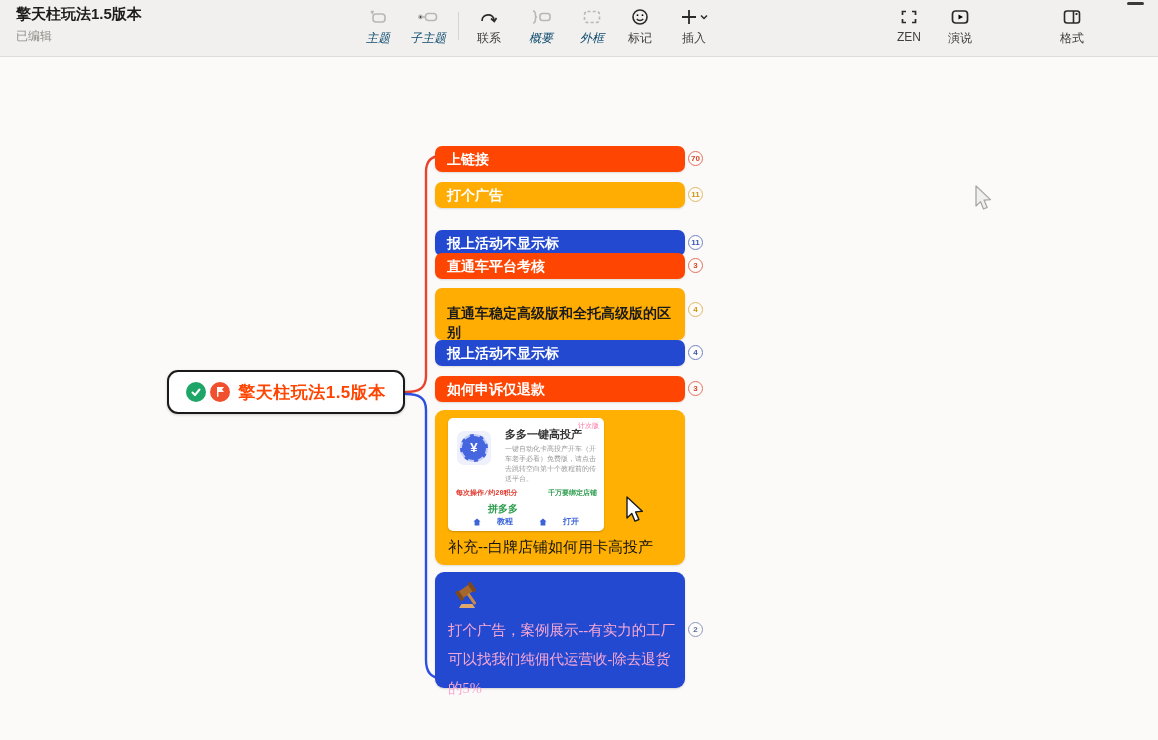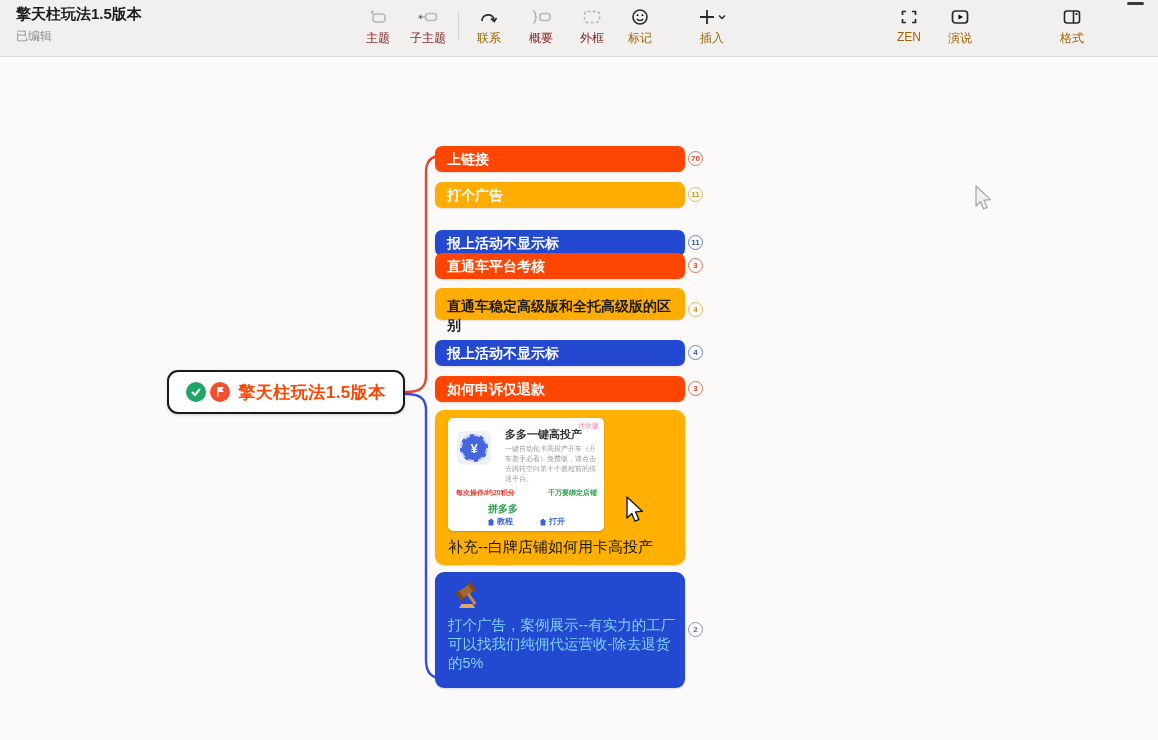--- a/index.html
+++ b/index.html
@@ -6,22 +6,22 @@
     font-family:"Liberation Sans","DejaVu Sans",sans-serif;background:#fbfaf8;}
   .stage{position:relative;width:1158px;height:740px;}
 
   
   .header{position:absolute;left:0;top:0;width:1158px;height:56px;background:#f1f0ee;
     border-bottom:1px solid #dedcd9;z-index:5;}
   .doc-title{position:absolute;left:16px;top:5px;font-size:15px;font-weight:bold;color:#1d1c1b;}
   .doc-status{position:absolute;left:16px;top:28px;font-size:12px;color:#8f8d8a;}
   .tb-item{position:absolute;top:7px;width:52px;display:flex;flex-direction:column;align-items:center;cursor:pointer;}
   .tb-item .tb-ico{height:20px;display:flex;align-items:center;justify-content:center;}
-  .tb-item .tb-label{font-size:12px;margin-top:3px;color:#a16207;white-space:nowrap;}
-  .tb-item.disabled .tb-label{color:#7f1d1d;}
+  .tb-item .tb-label{font-size:12px;margin-top:3px;color:#404040;white-space:nowrap;}
+  .tb-item.disabled .tb-label{color:#0c4a6e;font-style:italic;}
   .tb-item svg{stroke:#2b2a28;}
   .tb-item.disabled svg{stroke:#b9b7b4;}
   .tb-divider{position:absolute;top:12px;width:1px;height:28px;background:#d6d4d1;}
   .win-min{position:absolute;right:14px;top:2px;width:17px;height:3px;background:#3a3a38;border-radius:2px;}
 
   
   .canvas{position:absolute;left:0;top:56px;width:1158px;height:684px;background:#fbfaf8;}
 
   
   .root-node{position:absolute;left:167px;top:370px;width:238px;height:44px;background:#ffffff;
@@ -48,39 +48,39 @@
   .badge.red{border-color:#e2705c;color:#d8432a;}
   .badge.amber{border-color:#e0b861;color:#cf9412;}
   .badge.blue{border-color:#6d83c9;color:#3b57b5;}
   .badge.gray{border-color:#8e97bb;color:#5e6a9b;}
 
   
   .supp-node{position:absolute;left:435px;top:410px;width:250px;height:155px;background:#ffb002;
     border-radius:9px;z-index:3;box-shadow:0 1px 2px rgba(0,0,0,.12);cursor:pointer;}
   .supp-caption{position:absolute;left:13px;top:128px;font-size:15px;color:#141414;font-weight:500;white-space:nowrap;}
   .app-card{position:absolute;left:13px;top:8px;width:156px;height:113px;background:#ffffff;border-radius:5px;
-    box-shadow:0 1px 2px rgba(0,0,0,.2);overflow:hidden;}
+    box-shadow:0 1px 2px rgba(0,0,0,.2);overflow:hidden;font-family:Liberation Mono, monospace;}
   .app-tag{position:absolute;right:5px;top:3px;font-size:7px;color:#ff6fa0;}
   .app-title{position:absolute;left:57px;top:9px;font-size:11px;font-weight:bold;color:#333;}
   .app-icon{position:absolute;left:9px;top:13px;width:34px;height:34px;border-radius:7px;background:#eef1fb;
     display:flex;align-items:center;justify-content:center;}
   .app-icon-inner{width:28px;height:28px;border-radius:50%;background:#4666e0;color:#fff;display:flex;
     align-items:center;justify-content:center;font-size:13px;font-weight:bold;border:2px dashed #c6d0f5;box-sizing:border-box;}
   .app-desc{position:absolute;left:57px;top:26px;width:94px;font-size:7px;line-height:10px;color:#9a9a9a;}
   .note-red{position:absolute;left:8px;top:70px;font-size:7px;font-weight:bold;color:#e03a2f;}
   .note-green{position:absolute;right:7px;top:70px;font-size:7px;font-weight:bold;color:#2e9e4f;}
   .platform{position:absolute;left:40px;top:84px;font-size:10px;font-weight:bold;color:#2e9e4f;}
   .card-links{position:absolute;left:0;top:98px;width:156px;display:flex;justify-content:center;gap:26px;}
-  .card-link{font-size:8px;color:#3b64d8;font-weight:bold;display:flex;align-items:center;gap:2px;cursor:pointer;}
+  .card-link{font-size:8px;color:#3b64d8;font-weight:bold;display:flex;align-items:center;gap:16px;cursor:pointer;}
 
   
   .ad-node{position:absolute;left:435px;top:572px;width:250px;height:116px;background:#2449d1;
     border-radius:9px;z-index:3;box-shadow:0 1px 2px rgba(0,0,0,.15);cursor:pointer;}
   .ad-emoji{position:absolute;left:16px;top:8px;}
-  .ad-text{position:absolute;left:13px;top:44px;width:228px;color:#7dd3fc;font-size:14.5px;line-height:19px;font-weight:500;}
+  .ad-text{position:absolute;left:13px;top:44px;width:228px;color:#f9a8d4;font-size:14.5px;line-height:29px;font-weight:500;font-family:Liberation Serif, serif;}
   .ad-badge{position:absolute;left:253px;top:50px;}
 
   .overlay{position:absolute;left:0;top:0;width:1158px;height:740px;pointer-events:none;}
   .overlay.low{z-index:2;}
   .overlay.high{z-index:40;}
 </style>
 </head>
 <body>
 
 <div class="stage">
@@ -146,21 +146,21 @@
         <svg width="18" height="18" viewBox="0 0 18 18" fill="none" stroke-width="1.6">
           <circle cx="9" cy="9" r="7"></circle>
             <circle cx="6.5" cy="7.2" r=".9" fill="currentColor" stroke="none"></circle>
           <circle cx="11.5" cy="7.2" r=".9" fill="currentColor" stroke="none"></circle>
             <path d="M5.8 11 c1.6 2 4.8 2 6.4 0"></path>
         </svg>
       </span>
       <span class="tb-label">标记</span>
     </div>
 
-    <div class="tb-item" style="left:686px">
+    <div class="tb-item" style="left:668px">
       <span class="tb-ico">
         <svg width="30" height="18" viewBox="0 0 30 18" fill="none" stroke-width="1.8">
           <path d="M10 2 v14 M3 9 h14"></path>
             <path d="M22 7.5 l3 3 l3 -3" stroke-width="1.5"></path>
         </svg>
       </span>
       <span class="tb-label">插入</span>
     </div>
 
     <div class="tb-item" style="left:883px">
@@ -231,21 +231,21 @@
     <div class="bnode h26 c-blue">报上活动不显示标</div>
     <div class="badge blue" style="top:5px">11</div>
   </div>
 
   <div class="branch" style="top:253px;height:28px">
     <div class="bnode h26 c-red">直通车平台考核</div>
     <div class="badge red" style="top:5px">3</div>
   </div>
 
   <div class="branch" style="top:288px;height:44px">
-    <div class="bnode c-amber dark-text" style="height:32px;line-height:19px;padding-top:9px;box-sizing:border-box">直通车稳定高级版和全托高级版的区别</div>
+    <div class="bnode c-amber dark-text" style="height:52px;line-height:19px;padding-top:16px;box-sizing:border-box">直通车稳定高级版和全托高级版的区别</div>
     <div class="badge amber" style="top:14px">4</div>
   </div>
 
   <div class="branch" style="top:340px;height:26px">
     <div class="bnode h26 c-blue">报上活动不显示标</div>
     <div class="badge blue" style="top:5px">4</div>
   </div>
 
   <div class="branch" style="top:376px;height:24px">
     <div class="bnode h26 c-red">如何申诉仅退款</div>

